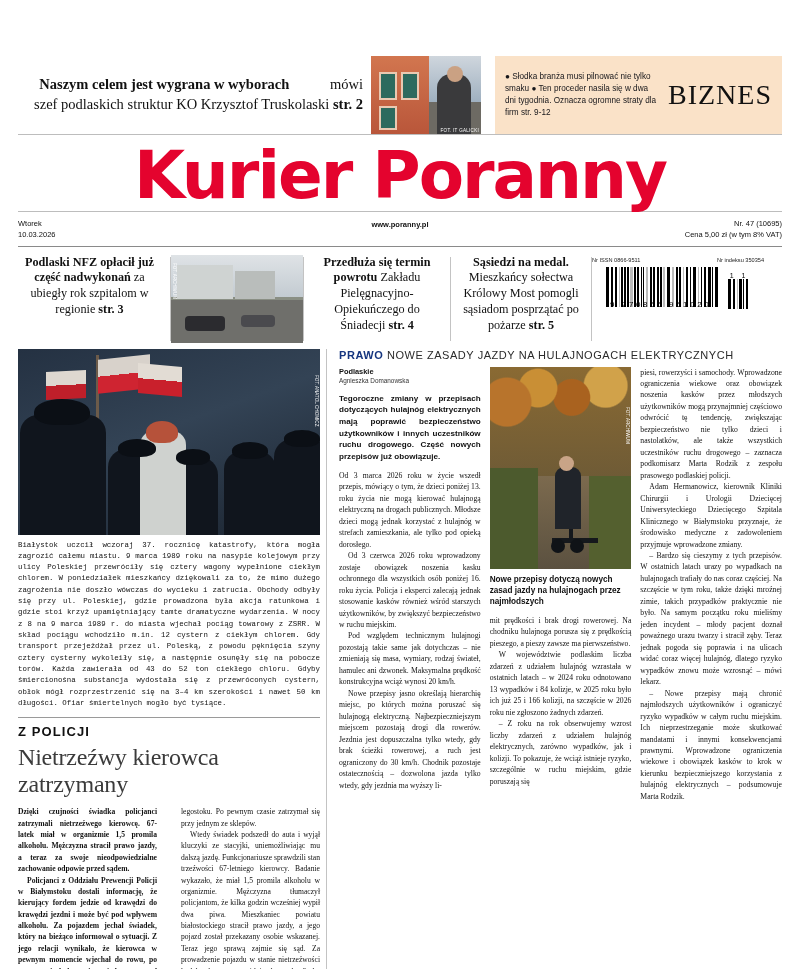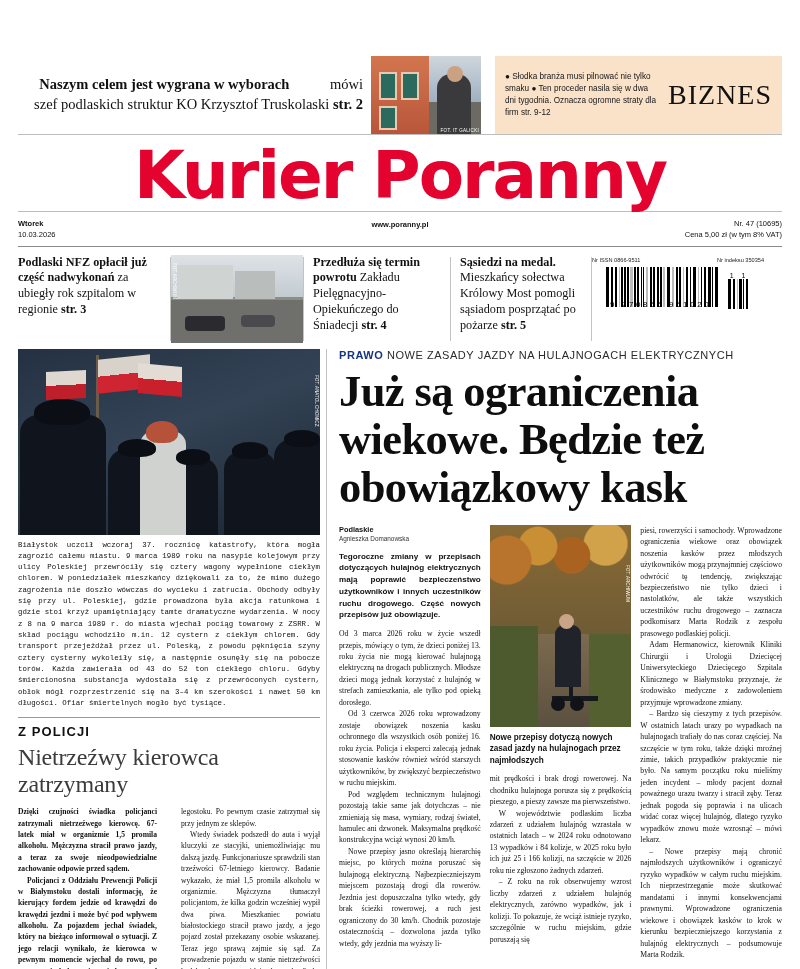--- a/index.html
+++ b/index.html
@@ -32,29 +32,29 @@
 
   .rule{height:1px;background:#bdbdbd;margin:0 18px;}
   .rule-dark{height:1px;background:#8a8a8a;margin:0 18px;}
 
   
   .masthead{text-align:center;padding:8px 0 2px;}
   .masthead .title{font-family:"DejaVu Sans",sans-serif;font-weight:700;font-size:66px;color:#e4032e;letter-spacing:-2px;line-height:1;}
 
   .dateline{display:flex;align-items:flex-start;padding:6px 18px 5px;font-family:"Liberation Sans",sans-serif;font-size:7.5px;color:#111;}
   .dateline .dl-left{flex:1;line-height:1.5;}
-  .dateline .dl-left .d1{font-weight:700;}
+  .dateline .dl-left .d1{font-weight:400;}
   .dateline .dl-mid{flex:1;text-align:center;font-weight:700;padding-top:2px;}
   .dateline .dl-right{flex:1;text-align:right;line-height:1.5;}
 
   
   .teasers{display:flex;padding:8px 18px 0;box-sizing:border-box;height:96px;}
   .tcol{padding:0 9px;box-sizing:border-box;}
   .tcol.first{padding-left:0;}
-  .t-text{font-size:12.2px;line-height:1.3;color:#111;}
+  .t-text{font-size:12.2px;line-height:1.3;color:#111;text-align:center;}
   .t-text b{font-weight:700;}
   .t-text .pg{font-weight:700;}
   .vline{width:1px;background:#c3c3c3;margin:2px 0;}
 
   .tphoto{width:132px;position:relative;overflow:hidden;background:#8a8f84;}
   .tphoto .sky{position:absolute;inset:0 0 52% 0;background:linear-gradient(#dfe3e6,#c3cbd1);}
   .tphoto .bld{position:absolute;left:6px;top:10px;width:56px;height:34px;background:#cfd3d2;}
   .tphoto .bld2{position:absolute;left:64px;top:16px;width:40px;height:28px;background:#b9bdbb;}
   .tphoto .road{position:absolute;left:0;right:0;bottom:0;height:48%;background:#6f6f6b;}
   .tphoto .car{position:absolute;left:14px;bottom:12px;width:40px;height:15px;background:#2b2b2f;border-radius:4px;}
@@ -316,21 +316,20 @@
           <p class="first">legostoku. Po pewnym czasie zatrzymał się przy jednym ze sklepów.</p>
           <p><span>Wtedy świadek podszedł do auta i wyjął kluczyki ze stacyjki, uniemożliwiając mu dalszą jazdę. Funkcjonariusze sprawdzili stan trzeźwości 67-letniego kierowcy. Badanie wykazało, że miał 1,5 promila alkoholu w organizmie. Mężczyzna tłumaczył policjantom, że kilka godzin wcześniej wypił dwa piwa. Mieszkaniec powiatu białostockiego stracił prawo jazdy, a jego pojazd został przekazany osobie wskazanej. Teraz jego sprawą zajmie się sąd. Za prowadzenie pojazdu w stanie nietrzeźwości kodeks karny przewiduje karę do 3 lat pozbawienia wolności.</span><span class="sig"> opr. (R)</span></p>
         </div>
       </div>
     </div>
 
     <div class="hero-right">
       <div class="topline">
         <span class="tag">PRAWO</span><span> NOWE ZASADY JAZDY NA HULAJNOGACH ELEKTRYCZNYCH</span>
       </div>
-      <div class="headline">Już są ograniczenia wiekowe. Będzie też obowiązkowy kask</div>
 
       <div class="story">
 
         <div class="scol">
           <div class="byline">
             <div class="sect">Podlaskie</div>
             <div class="auth">Agnieszka Domanowska</div>
           </div>
           <div class="lead">Tegoroczne zmiany w przepisach dotyczących hulajnóg elektrycznych mają poprawić bezpieczeństwo użytkowników i innych uczestników ruchu drogowego. Część nowych przepisów już obowiązuje.</div>
           <div class="body">

